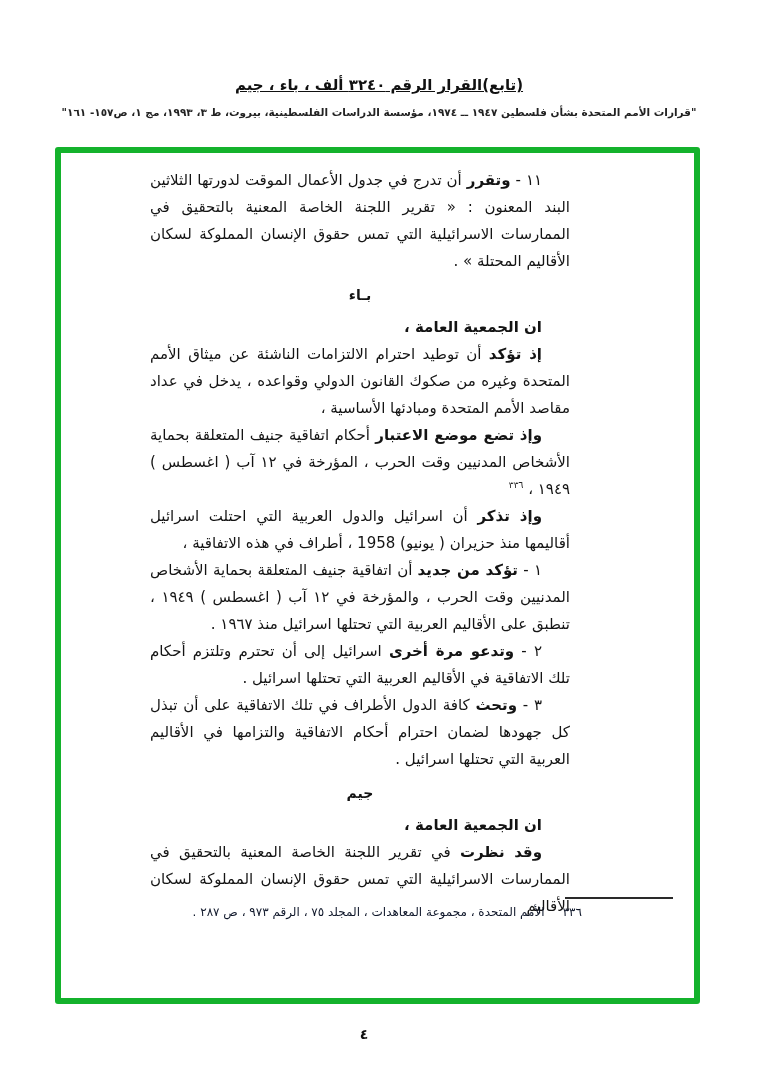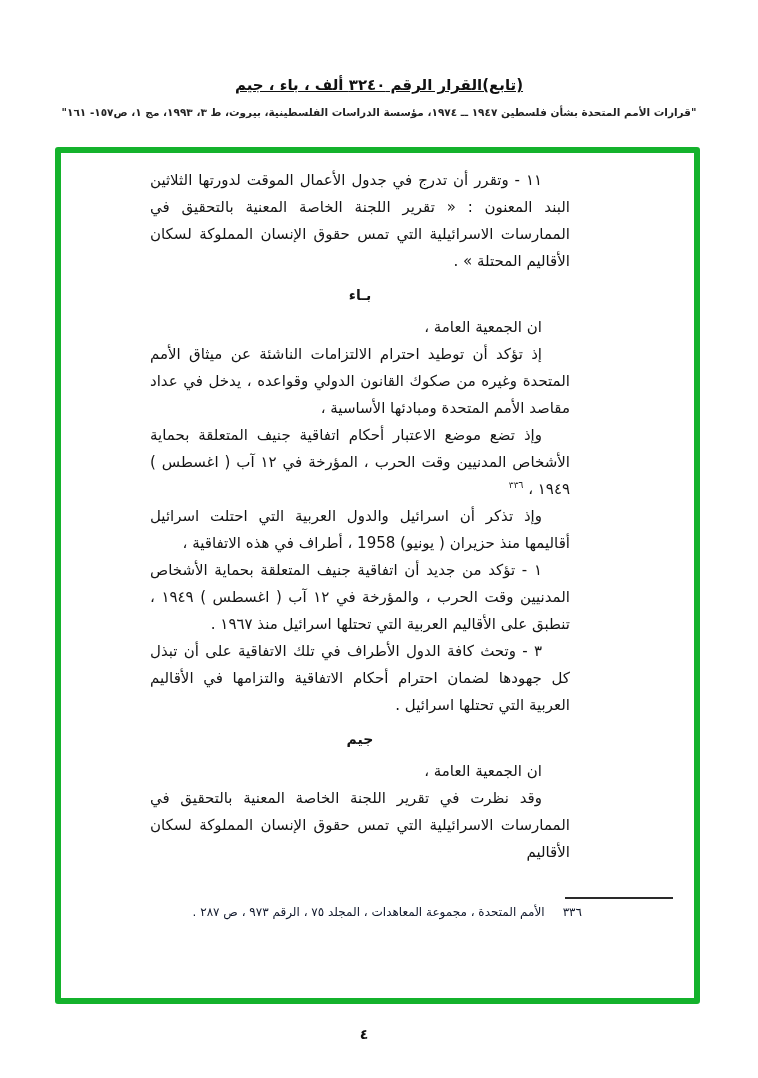--- a/index.html
+++ b/index.html
@@ -61,21 +61,21 @@
     direction: rtl;
     text-align: justify;
     font-size: 15px;
     line-height: 27px;
     color: #141414;
   }
   .par {
     margin: 0;
     text-indent: 28px;
   }
-  .par b { font-weight: normal; }
+  .par b { font-weight: bold; }
   .par sup {
     font-size: 9px;
     vertical-align: super;
     line-height: 0;
   }
   .sec-heading {
     text-align: center;
     font-weight: bold;
     font-size: 14px;
     margin: 7px 0 5px 0;
@@ -132,20 +132,21 @@
 
     <p class="par"><b>إذ تؤكد</b><span> أن توطيد احترام الالتزامات الناشئة عن ميثاق الأمم المتحدة وغيره من صكوك القانون الدولي وقواعده ، يدخل في عداد مقاصد الأمم المتحدة ومبادئها الأساسية ،</span></p>
 
     <p class="par"><b>وإذ تضع موضع الاعتبار</b><span> أحكام اتفاقية جنيف المتعلقة بحماية الأشخاص المدنيين وقت الحرب ، المؤرخة في ١٢ آب ( اغسطس ) ١٩٤٩ ، </span><sup>٣٣٦</sup></p>
 
     <p class="par"><b>وإذ تذكر</b><span> أن اسرائيل والدول العربية التي احتلت اسرائيل أقاليمها منذ حزيران ( يونيو) 1958 ، أطراف في هذه الاتفاقية ،</span></p>
 
 
     <p class="par"><span>١ - </span><b>تؤكد من جديد</b><span> أن اتفاقية جنيف المتعلقة بحماية الأشخاص المدنيين وقت الحرب ، والمؤرخة في ١٢ آب ( اغسطس ) ١٩٤٩ ، تنطبق على الأقاليم العربية التي تحتلها اسرائيل منذ ١٩٦٧ .</span></p>
 
+    <p class="par"><span>٢ - </span><b>وتدعو مرة أخرى</b><span> اسرائيل إلى أن تحترم وتلتزم أحكام تلك الاتفاقية في الأقاليم العربية التي تحتلها اسرائيل .</span></p>
 
     <p class="par"><span>٣ - </span><b>وتحث</b><span> كافة الدول الأطراف في تلك الاتفاقية على أن تبذل كل جهودها لضمان احترام أحكام الاتفاقية والتزامها في الأقاليم العربية التي تحتلها اسرائيل .</span></p>
 
     <div class="sec-heading">جيم</div>
 
     <p class="par"><b>ان الجمعية العامة ،</b></p>
 
     <p class="par"><b>وقد نظرت</b><span> في تقرير اللجنة الخاصة المعنية بالتحقيق في الممارسات الاسرائيلية التي تمس حقوق الإنسان المملوكة لسكان الأقاليم</span></p>
 
   </div>

